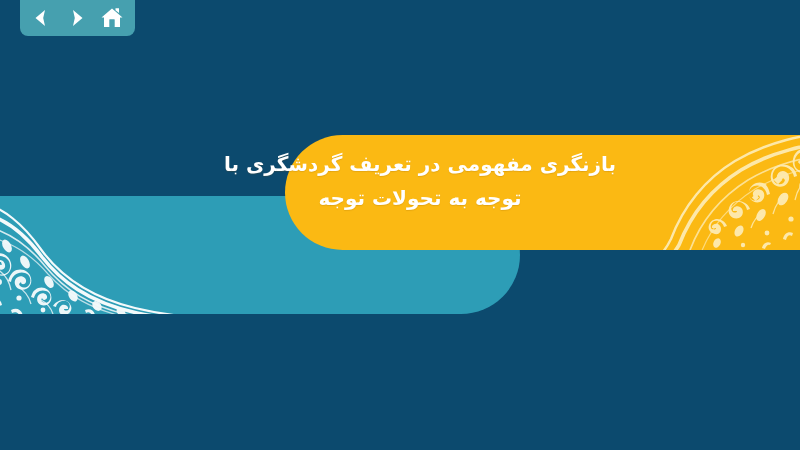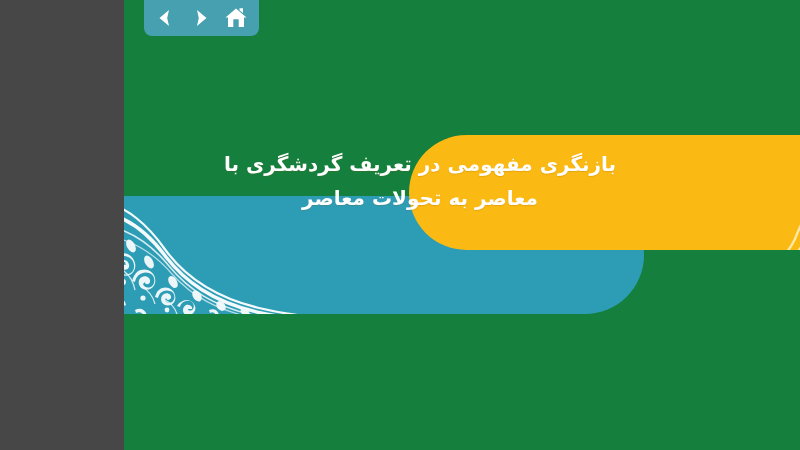--- a/index.html
+++ b/index.html
@@ -10,23 +10,23 @@
   body {
     width: 800px;
     height: 450px;
     overflow: hidden;
     background: #474747;
     font-family: "DejaVu Sans", "Liberation Sans", sans-serif;
   }
 
   #slide {
     position: relative;
-    width: 676px;
+    width: 800px;
     height: 450px;
-    background: #15803d;
+    background: #0c4a6e;
     overflow: hidden;
   }
 
   
   #nav-bar {
     position: absolute;
     left: 20px;
     top: 0;
     width: 115px;
     height: 36px;
@@ -192,21 +192,21 @@
         <path d="M180 30 c -10 6 -16 16 -18 28"></path>
         <path d="M156 48 c -9 5 -14 13 -16 23"></path>
         <path d="M132 66 c -8 4 -12 11 -14 19"></path>
         <path d="M108 84 c -7 3 -10 9 -12 15"></path>
       </g>
     </svg>
   </div>
 
   <div id="title-block">
     <div class="title-line">بازنگری مفهومی در تعریف گردشگری با</div>
-    <div class="title-line">معاصر به تحولات معاصر</div>
+    <div class="title-line">توجه به تحولات توجه</div>
   </div>
 
   <div id="nav-bar">
 
     <div class="nav-btn" title="قبلی">
       <svg width="20" height="20" viewBox="0 0 20 20">
         <path d="M14 2 L4.5 10 L14 18 L12.2 10 Z" fill="#ffffff"></path>
       </svg>
     </div>
 

